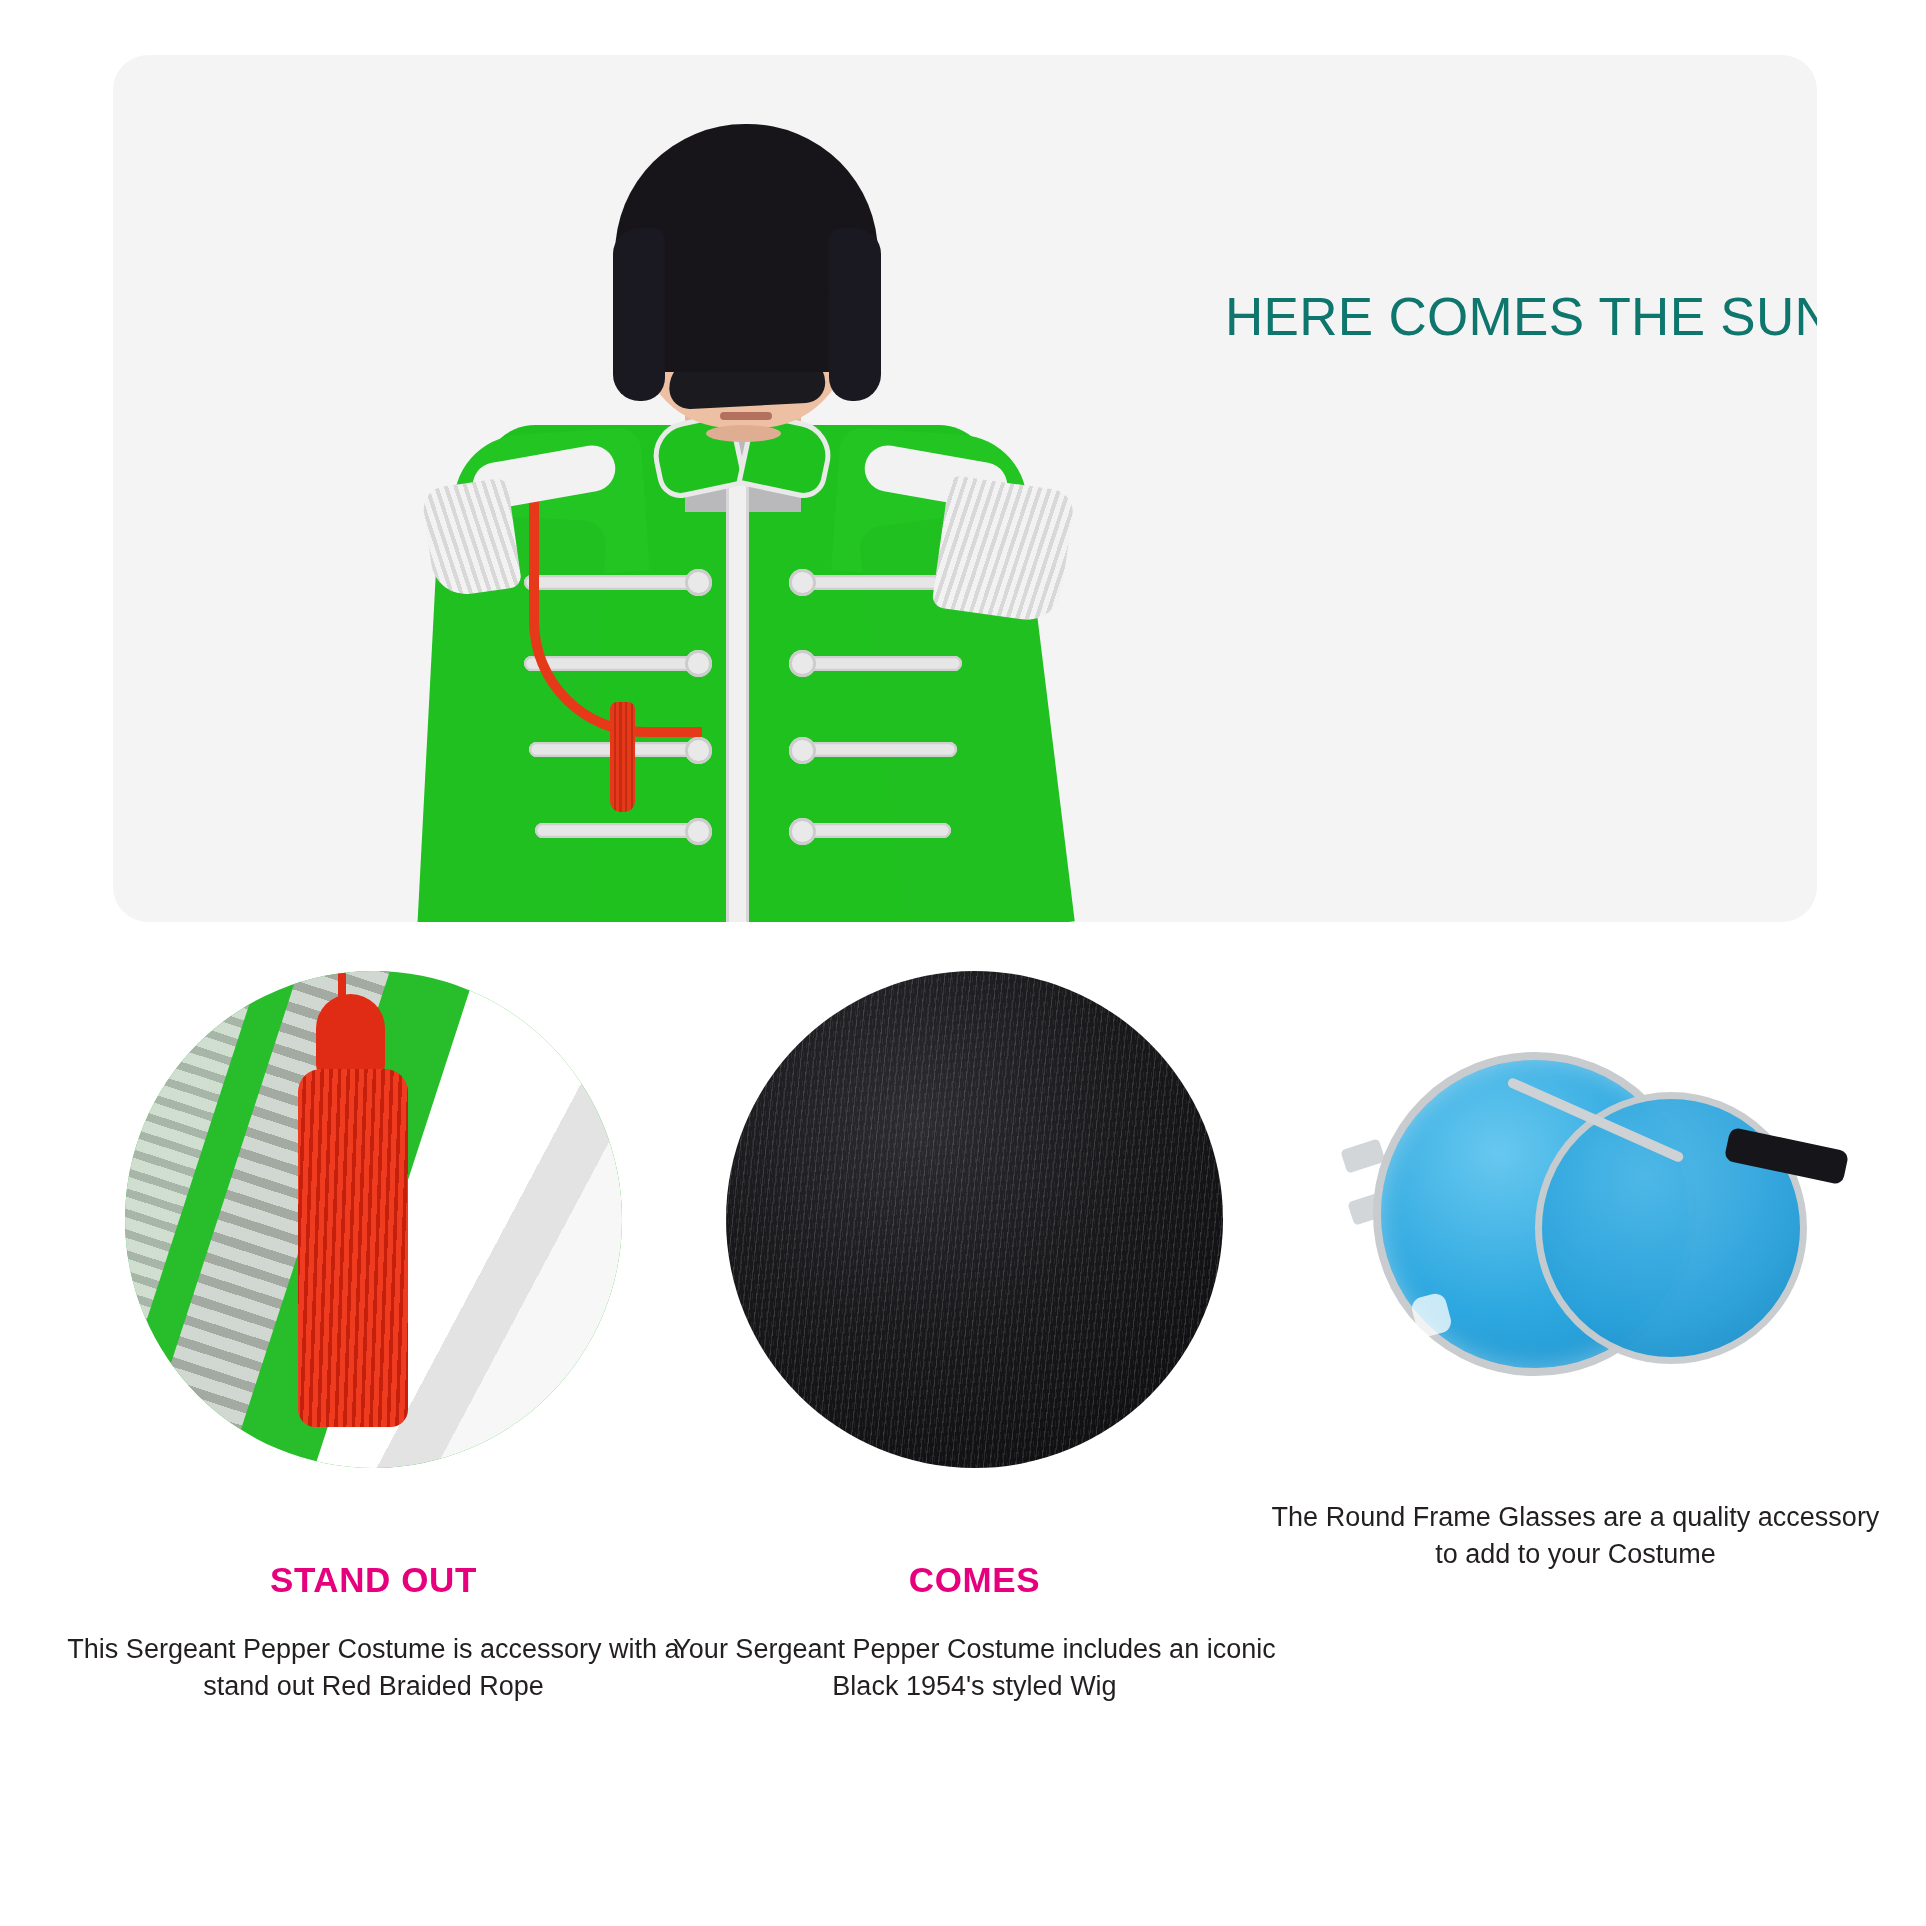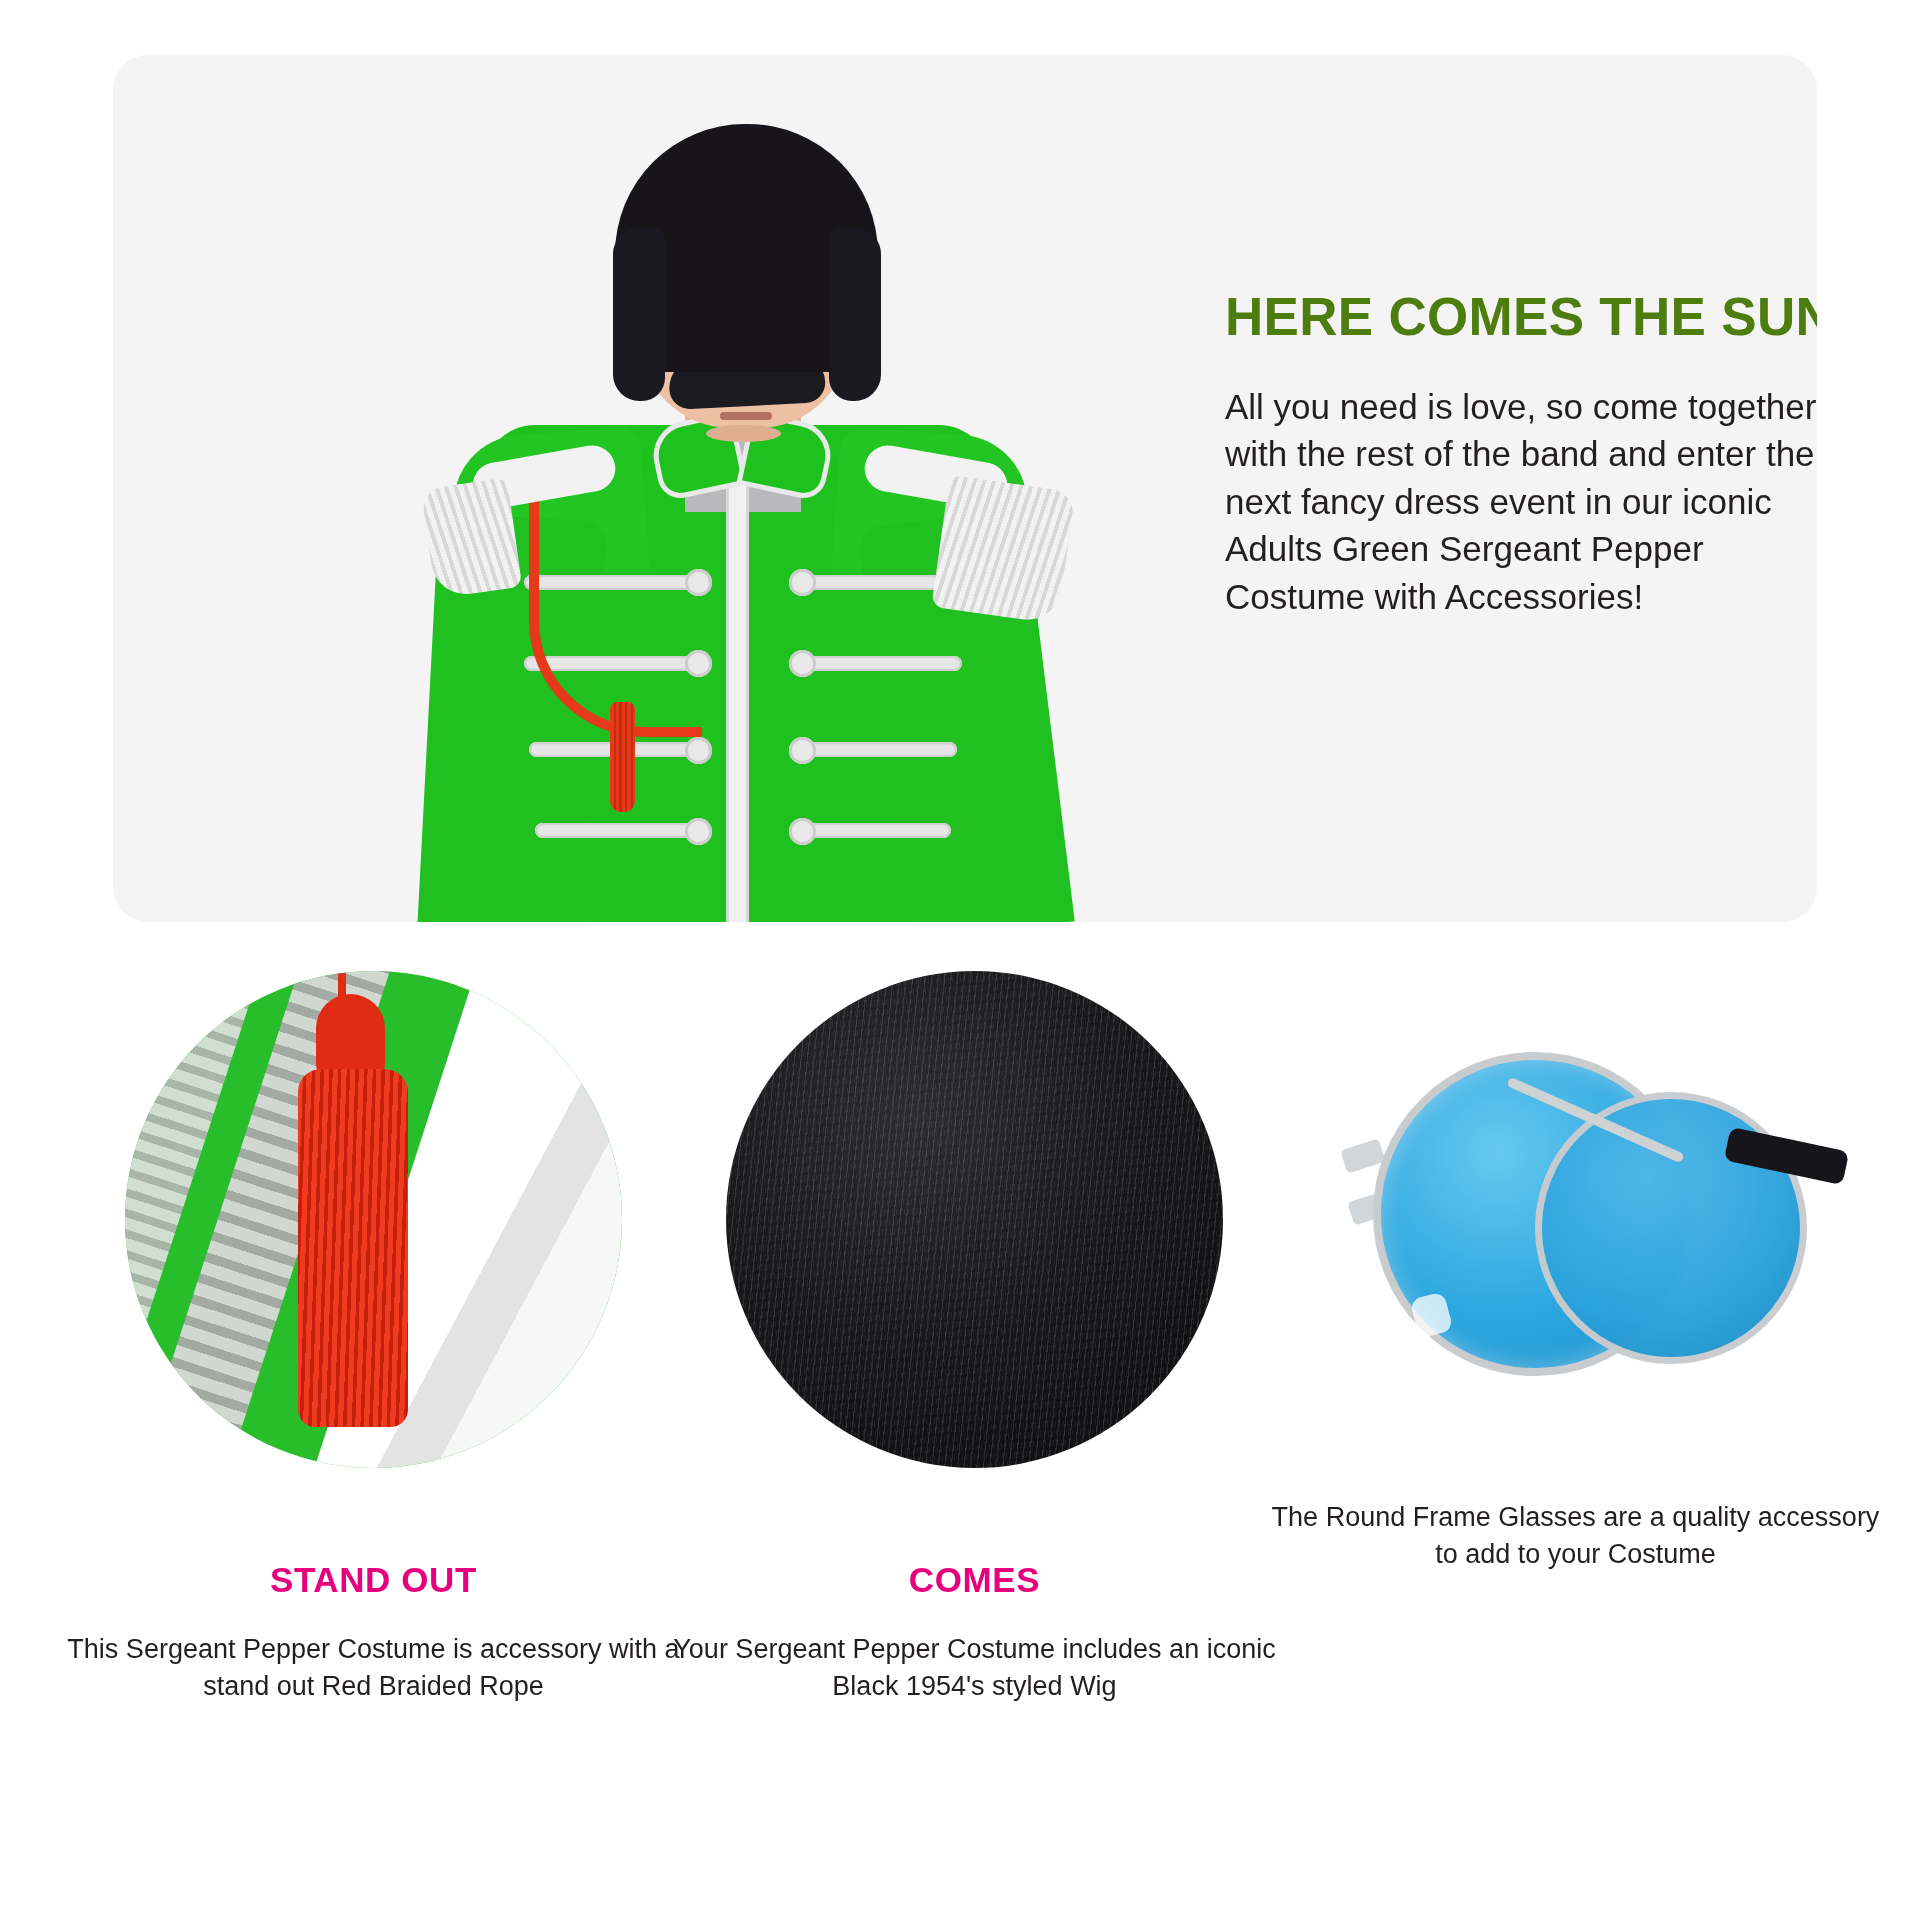--- a/index.html
+++ b/index.html
@@ -183,23 +183,23 @@
   }
 
   
   .hero-text {
     position: absolute;
     left: 1112px;
     top: 231px;
     width: 612px;
   }
   .hero-title {
-    color: #4d7c0f;
+    color: #0f766e;
     font-size: 53px;
-    font-weight: bold;
+    font-weight: normal;
     line-height: 1.18;
     letter-spacing: 0.3px;
   }
   .hero-body {
     margin-top: 34px;
     color: #231f20;
     font-size: 35px;
     line-height: 1.36;
     font-weight: 400;
   }
@@ -378,21 +378,20 @@
         <div class="chin-shadow"></div>
         <div class="hair"></div>
         <div class="hair-fringe"></div>
         <div class="hair-side-l"></div>
         <div class="hair-side-r"></div>
       </div>
     </div>
 
     <div class="hero-text">
       <h1 class="hero-title">HERE COMES THE SUN</h1>
-      <p class="hero-body">All you need is love, so come together with the rest of the band and enter the next fancy dress event in our iconic Adults Green Sergeant Pepper Costume with Accessories!</p>
     </div>
   </section>
 
   <section class="features">
 
     <div class="feature f1">
       <div class="circle c1">
         <div class="zipstrip"></div>
         <div class="silverbraid2"></div>
         <div class="silverbraid"></div>

